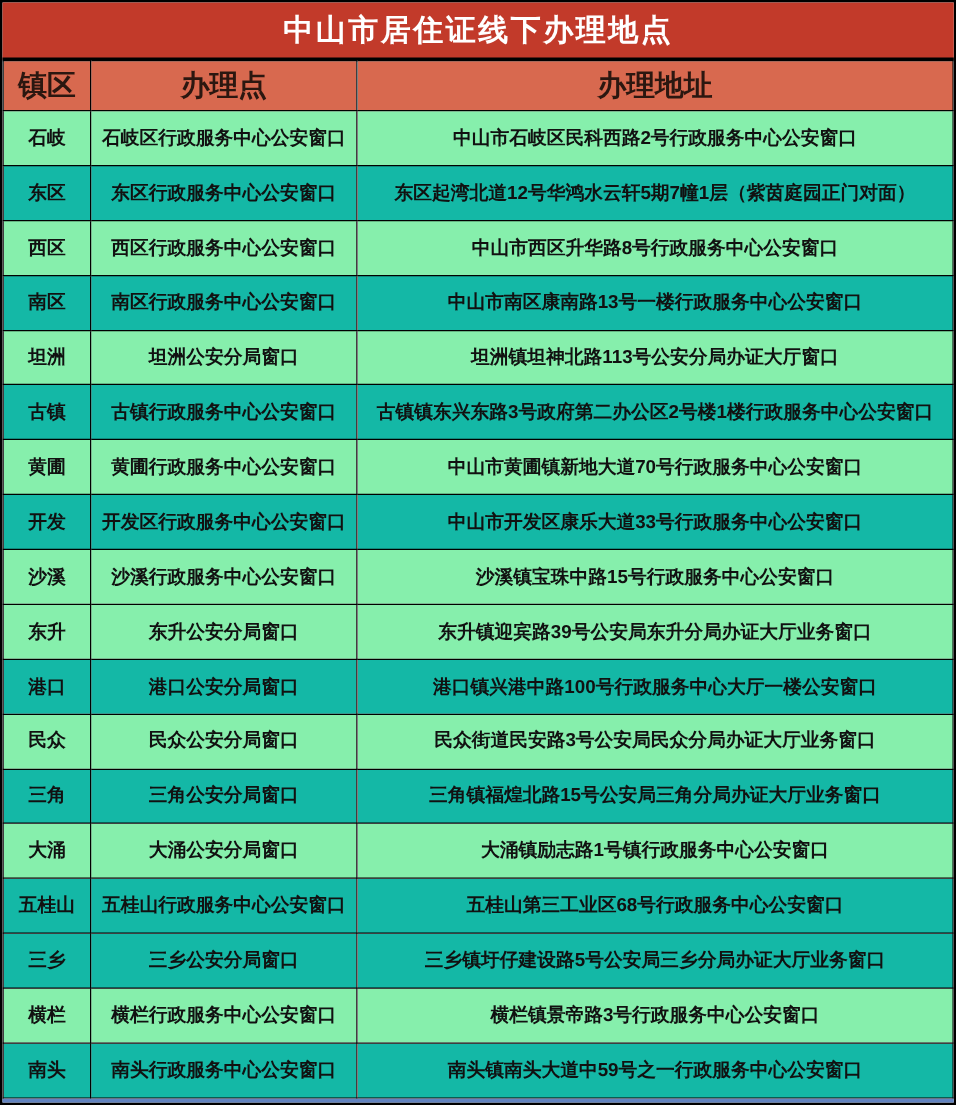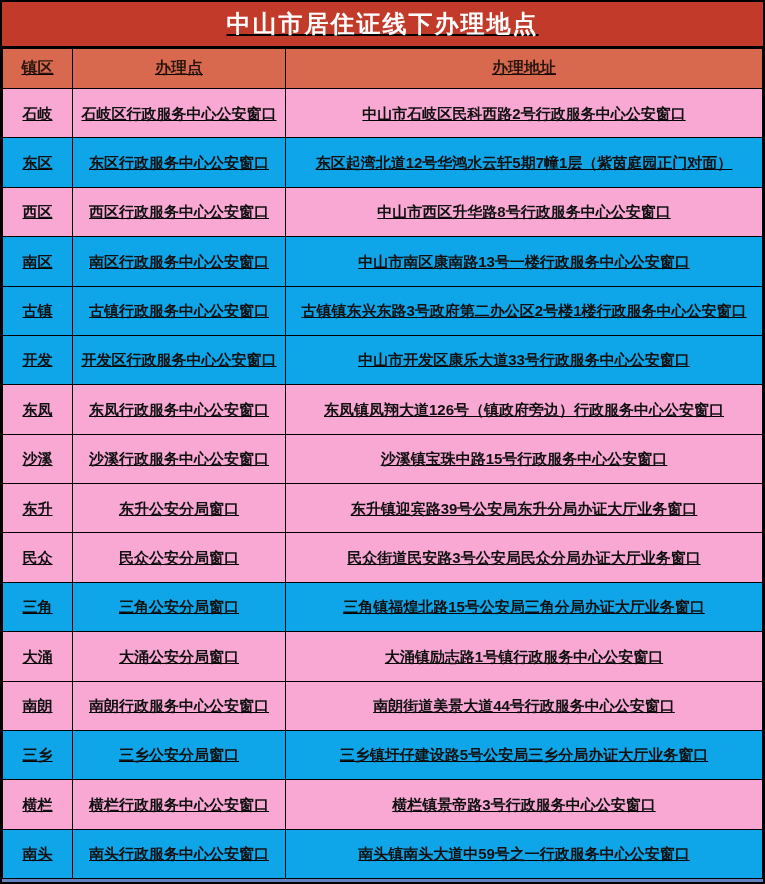--- a/index.html
+++ b/index.html
@@ -5,21 +5,20 @@
   html, body { margin: 0; padding: 0; background: #ffffff; }
   * { box-sizing: border-box; }
   .page {
     width: 765px;
     height: 884px;
     border: 2px solid #000000;
     display: flex;
     flex-direction: column;
     font-family: "Liberation Sans", sans-serif;
     background: #ffffff;
-    text-decoration: underline;
   }
   .title-bar {
     flex: 0 0 46px;
     background: #C23A2A;
     color: #ffffff;
     display: flex;
     align-items: center;
     justify-content: center;
     font-size: 24px;
     font-weight: bold;
@@ -37,31 +36,31 @@
     border: 1px solid #000000;
     text-align: center;
     vertical-align: middle;
     padding: 0 2px;
     overflow: hidden;
   }
   thead th {
     height: 40px;
     background: #D8694F;
     color: #2B1710;
-    font-size: 16px;
+    font-size: 23px;
     font-weight: bold;
   }
   tbody td {
     font-size: 15px;
     font-weight: bold;
     color: #111111;
     line-height: 1.15;
   }
-  tbody tr { background: #f9a8d4; }
-  tbody tr.alt { background: #0ea5e9; }
+  tbody tr { background: #86efac; }
+  tbody tr.alt { background: #14b8a6; }
   .col-district { width: 70px; }
   .col-point { width: 213px; }
   .bottom-line {
     flex: 0 0 3px;
     background: #6283C0;
   }
 </style>
 </head>
 <body>
 
@@ -96,64 +95,74 @@
           <tr>
             <td>西区</td>
             <td>西区行政服务中心公安窗口</td>
             <td>中山市西区升华路8号行政服务中心公安窗口</td>
           </tr>
           <tr class="alt">
             <td>南区</td>
             <td>南区行政服务中心公安窗口</td>
             <td>中山市南区康南路13号一楼行政服务中心公安窗口</td>
           </tr>
+          <tr>
+            <td>坦洲</td>
+            <td>坦洲公安分局窗口</td>
+            <td>坦洲镇坦神北路113号公安分局办证大厅窗口</td>
+          </tr>
           <tr class="alt">
             <td>古镇</td>
             <td>古镇行政服务中心公安窗口</td>
             <td>古镇镇东兴东路3号政府第二办公区2号楼1楼行政服务中心公安窗口</td>
           </tr>
+          <tr>
+            <td>黄圃</td>
+            <td>黄圃行政服务中心公安窗口</td>
+            <td>中山市黄圃镇新地大道70号行政服务中心公安窗口</td>
+          </tr>
           <tr class="alt">
             <td>开发</td>
             <td>开发区行政服务中心公安窗口</td>
             <td>中山市开发区康乐大道33号行政服务中心公安窗口</td>
-          </tr>
-          <tr>
-            <td>东凤</td>
-            <td>东凤行政服务中心公安窗口</td>
-            <td>东凤镇凤翔大道126号（镇政府旁边）行政服务中心公安窗口</td>
           </tr>
           <tr>
             <td>沙溪</td>
             <td>沙溪行政服务中心公安窗口</td>
             <td>沙溪镇宝珠中路15号行政服务中心公安窗口</td>
           </tr>
           <tr>
             <td>东升</td>
             <td>东升公安分局窗口</td>
             <td>东升镇迎宾路39号公安局东升分局办证大厅业务窗口</td>
+          </tr>
+          <tr class="alt">
+            <td>港口</td>
+            <td>港口公安分局窗口</td>
+            <td>港口镇兴港中路100号行政服务中心大厅一楼公安窗口</td>
           </tr>
           <tr>
             <td>民众</td>
             <td>民众公安分局窗口</td>
             <td>民众街道民安路3号公安局民众分局办证大厅业务窗口</td>
           </tr>
           <tr class="alt">
             <td>三角</td>
             <td>三角公安分局窗口</td>
             <td>三角镇福煌北路15号公安局三角分局办证大厅业务窗口</td>
           </tr>
           <tr>
             <td>大涌</td>
             <td>大涌公安分局窗口</td>
             <td>大涌镇励志路1号镇行政服务中心公安窗口</td>
           </tr>
-          <tr>
-            <td>南朗</td>
-            <td>南朗行政服务中心公安窗口</td>
-            <td>南朗街道美景大道44号行政服务中心公安窗口</td>
+          <tr class="alt">
+            <td>五桂山</td>
+            <td>五桂山行政服务中心公安窗口</td>
+            <td>五桂山第三工业区68号行政服务中心公安窗口</td>
           </tr>
           <tr class="alt">
             <td>三乡</td>
             <td>三乡公安分局窗口</td>
             <td>三乡镇圩仔建设路5号公安局三乡分局办证大厅业务窗口</td>
           </tr>
           <tr>
             <td>横栏</td>
             <td>横栏行政服务中心公安窗口</td>
             <td>横栏镇景帝路3号行政服务中心公安窗口</td>

